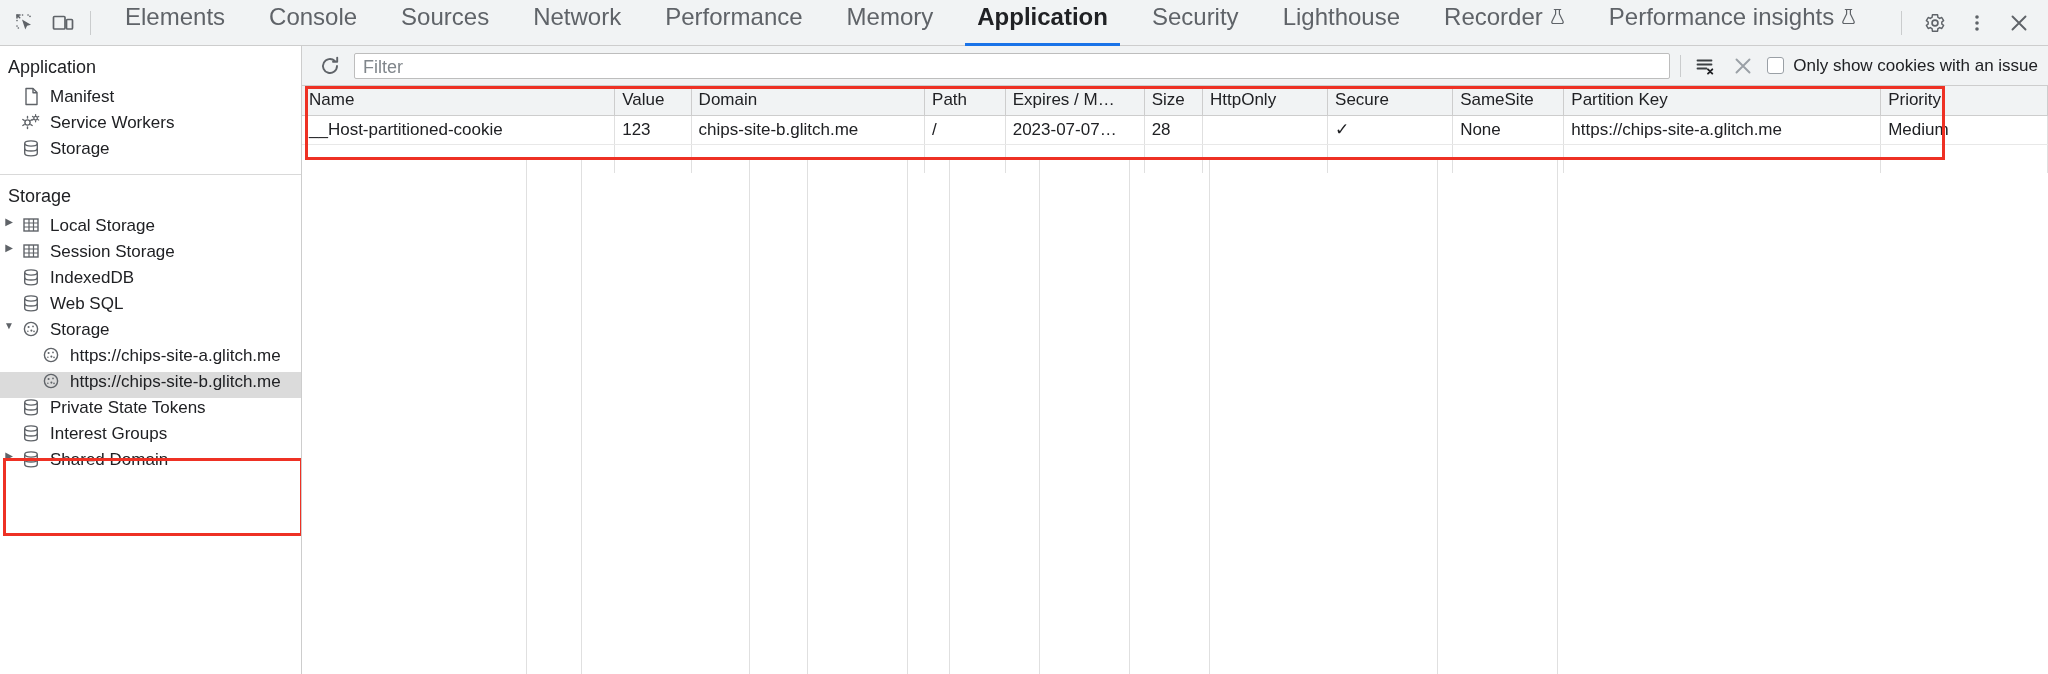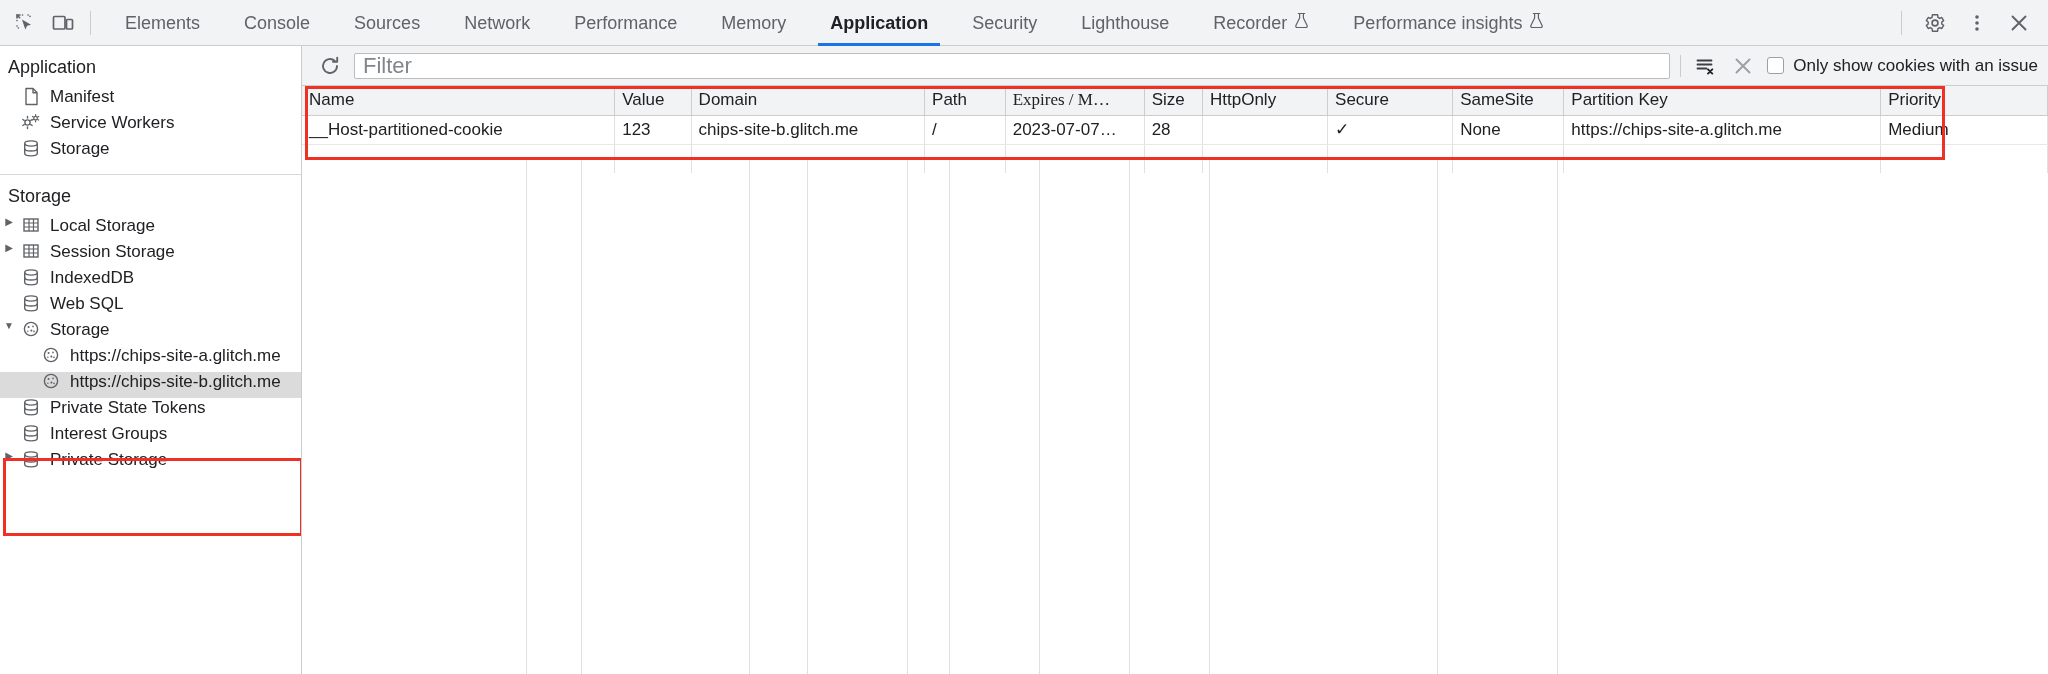--- a/index.html
+++ b/index.html
@@ -28,24 +28,24 @@
     color: #5f6368;
     cursor: pointer;
   }
   .tb-sep {
     width: 1px; height: 24px;
     background: #cacccd;
     margin: 0 12px 0 8px;
   }
   #tab-list { display: flex; align-items: stretch; height: 46px; }
   .tab {
-    display: flex; align-items: flex-end; gap: 7px;
-    padding: 12px 22px;
+    display: flex; align-items: flex-start; gap: 7px;
+    padding: 3px 22px;
     height: 46px;
-    font-size: 18px;
+    font-size: 24px;
     color: #5f6368;
     cursor: pointer;
     position: relative;
     white-space: nowrap;
   }
   .tab.active { color: #202124; font-weight: bold; }
   .tab.active::after {
     content: "";
     position: absolute;
     left: 10px; right: 10px; bottom: 0;
@@ -129,24 +129,24 @@
     width: 28px; height: 28px;
     display: flex; align-items: center; justify-content: center;
     color: #5f6368; cursor: pointer; flex: 0 0 auto;
   }
   #filter-input {
     flex: 1 1 auto;
     height: 26px;
     background: #ffffff;
     border: 1px solid #bdbdbd;
     border-radius: 2px;
-    font-size: 22px;
+    font-size: 18px;
     color: #80868b;
     padding: 0 8px;
-    display: flex; align-items: center;
+    display: flex; align-items: flex-end;
     min-width: 0;
     cursor: text;
   }
   .fb-sep { width: 1px; height: 22px; background: #cacccd; flex: 0 0 1px; }
   #issue-checkbox-wrap {
     display: flex; align-items: center; gap: 9px;
     font-size: 17px; color: #202124;
     cursor: pointer; white-space: nowrap;
   }
   .cb-box {
@@ -187,21 +187,21 @@
     white-space: nowrap;
     overflow: hidden;
     text-overflow: ellipsis;
     background: #fff;
   }
   #cookie-table tr.filler td { border-bottom: none; height: 29px; }
   .col-name      { width: 225px; }
   .col-value     { width: 55px; }
   .col-domain    { width: 168px; }
   .col-path      { width: 58px; }
-  .col-expires   { width: 100px; font-family: Liberation Serif, serif; }
+  .col-expires   { width: 100px; }
   .col-size      { width: 42px; }
   .col-httponly  { width: 90px; }
   .col-secure    { width: 90px; }
   .col-samesite  { width: 80px; }
   .col-partition { width: 228px; }
   .col-priority  { width: 120px; }
 
   
   #table-highlight {
     position: absolute;
@@ -475,21 +475,21 @@
 
     <div class="sb-item">
       <span class="sb-twisty">▶</span>
       <span class="sb-icon">
         <svg width="18" height="19" viewBox="0 0 18 19" fill="none" aria-hidden="true">
           <ellipse cx="9" cy="4.5" rx="6.3" ry="2.6" stroke="#5f6368" stroke-width="1.4"></ellipse>
           <path d="M2.7 4.5v9.8c0 1.44 2.82 2.6 6.3 2.6s6.3-1.16 6.3-2.6V4.5" stroke="#5f6368" stroke-width="1.4"></path>
           <path d="M2.7 9.4c0 1.44 2.82 2.6 6.3 2.6s6.3-1.16 6.3-2.6" stroke="#5f6368" stroke-width="1.4"></path>
         </svg>
       </span>
-      <span class="sb-label">Private Storage</span>
+      <span class="sb-label">Shared Domain</span>
     </div>
 
 
     <div id="cookies-highlight"></div>
   </div>
 
   <div id="panel">
 
     <div id="filter-bar">
       <div class="fb-icon" title="Refresh">

